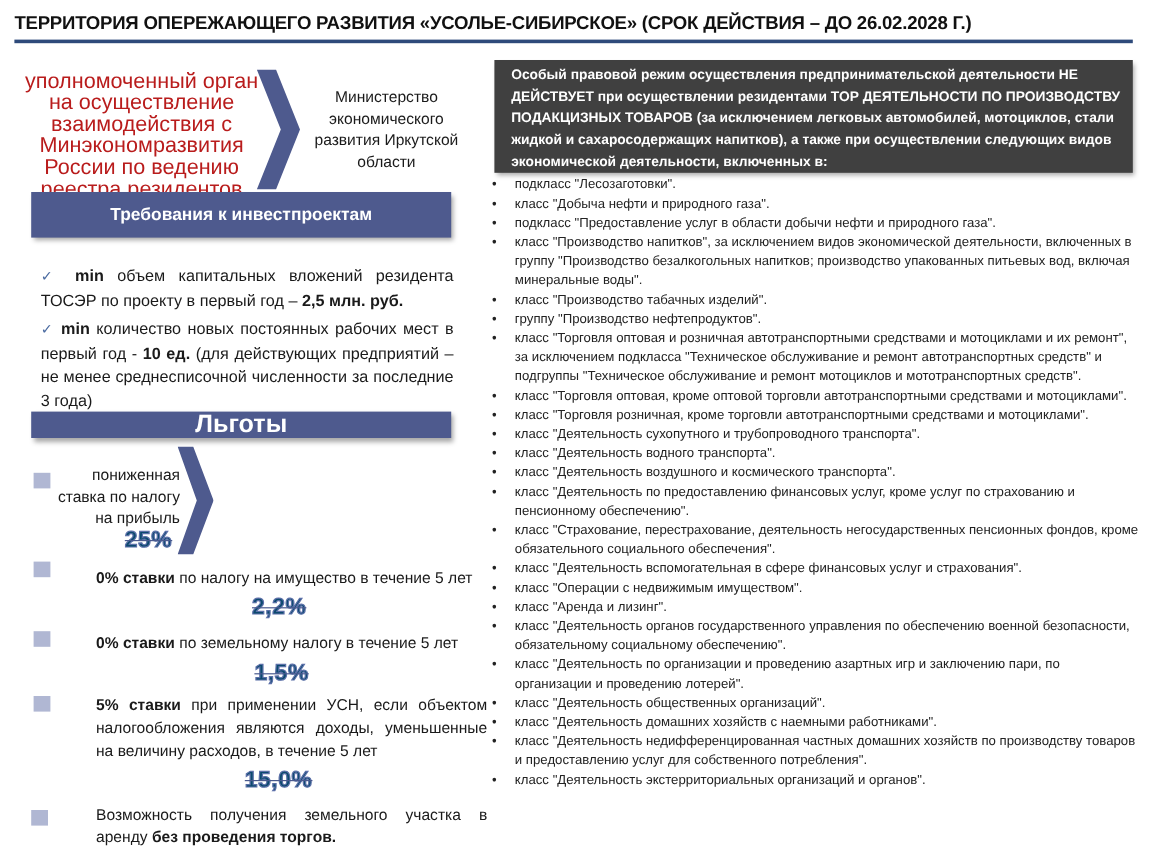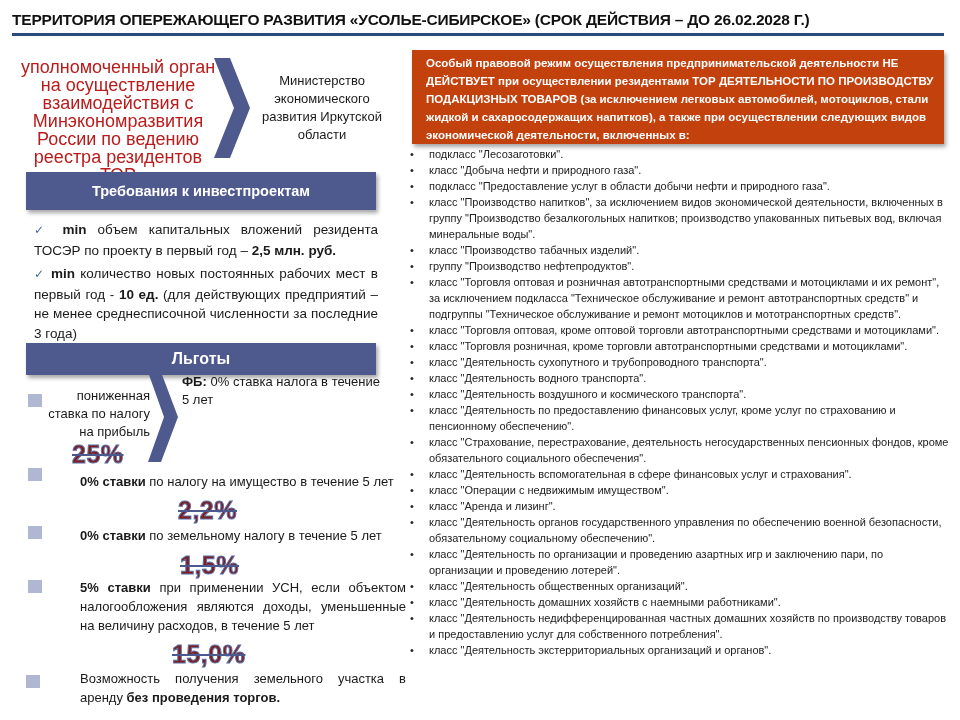--- a/index.html
+++ b/index.html
@@ -23,47 +23,47 @@
       position: absolute; left: 252px; top: 72px; width: 140px; text-align: center;
       font-size: 13px; line-height: 18px;
     }
 
     .section-bar {
       position: absolute; left: 26px; width: 350px; height: 38px;
       background: #4e5a8e; color: #fff; font-weight: bold; text-align: center;
       box-shadow: 2px 3px 4px rgba(0,0,0,0.35);
       display: flex; align-items: center; justify-content: center; font-size: 14.5px;
     }
-    .bar-req { top: 172px; }
-    .bar-ben { top: 343px; height: 32px; font-size: 16px; }
+    .bar-req { top: 160px; }
+    .bar-ben { top: 343px; height: 22px; font-size: 21px; }
 
     .req-block { position: absolute; left: 34px; width: 344px; font-size: 13.5px; line-height: 19.5px; text-align: justify; }
     .req1 { top: 220px; }
     .req2 { top: 264px; }
     .check { color: #4a6aa0; font-size: 12px; }
     .req-block b { font-weight: bold; }
 
     
     .sq { position: absolute; width: 14px; height: 13px; background: #b0b7d3; }
     .ben1-left { position: absolute; left: 40px; top: 387px; width: 110px; text-align: right; font-size: 13px; line-height: 18px; }
     .chevron-small { position: absolute; left: 148px; top: 372px; width: 30px; height: 90px; }
     .ben1-right { position: absolute; left: 182px; top: 373px; width: 198px; font-size: 13px; line-height: 18px; text-align: justify; }
     .ben1-right p { margin-bottom: 0; }
     .strike-val {
-      position: absolute; font-weight: bold; font-size: 25px; color: #7f1d1d;
+      position: absolute; font-weight: bold; font-size: 19px; color: #0c4a6e;
       text-decoration: line-through; text-decoration-color: #4a5a8e;
-      -webkit-text-stroke: 1px #5b6fa8; letter-spacing: 0.5px;
+      -webkit-text-stroke: 1px #5b6fa8; letter-spacing: 0.5px; margin-left: 32px;
     }
     .ben-text { position: absolute; left: 58px; width: 326px; font-size: 13px; line-height: 19px; text-align: justify; margin-left: 22px; }
     .ben-text b { font-weight: bold; }
 
     
     .notice {
       position: absolute; left: 412px; top: 50px; width: 532px; height: 94px;
-      background: #c2410c; color: #fff; font-weight: bold; font-size: 11.5px; line-height: 18px;
+      background: #404040; color: #fff; font-weight: bold; font-size: 11.5px; line-height: 18px;
       padding: 4px 10px 0 14px; box-shadow: 2px 3px 4px rgba(0,0,0,0.35);
     }
     .activity-list { position: absolute; left: 410px; top: 146px; width: 540px; list-style: none; }
     .activity-list li {
       position: relative; padding-left: 19px; font-size: 11px; line-height: 16px; color: #222;
     }
     .activity-list li::before {
       content: "\2022"; position: absolute; left: 0; top: 0; font-size: 11px; color: #222;
     }
   </style>
@@ -92,21 +92,20 @@
 
 <div class="section-bar bar-ben">Льготы</div>
 
 <div class="sq" style="left:28px; top:394px;"></div>
 <div class="ben1-left">пониженная ставка по налогу на прибыль</div>
 <div class="strike-val" style="left:72px; top:440px;">25%</div>
 <svg class="chevron-small" viewBox="0 0 30 90">
   <polygon points="0,0 13,0 30,45 13,90 0,90 16,45" fill="#4e5a8e"></polygon>
 </svg>
 <div class="ben1-right">
-  <p><b>ФБ:</b><span> 0% ставка налога в течение 5 лет</span></p>
 </div>
 
 <div class="sq" style="left:28px; top:468px;"></div>
 <div class="ben-text" style="top:472px;"><b>0% ставки</b><span> по налогу на имущество в течение 5 лет</span></div>
 <div class="strike-val" style="left:178px; top:496px;">2,2%</div>
 
 <div class="sq" style="left:28px; top:526px;"></div>
 <div class="ben-text" style="top:526px;"><b>0% ставки</b><span> по земельному налогу в течение 5 лет</span></div>
 <div class="strike-val" style="left:180px; top:551px;">1,5%</div>
 

